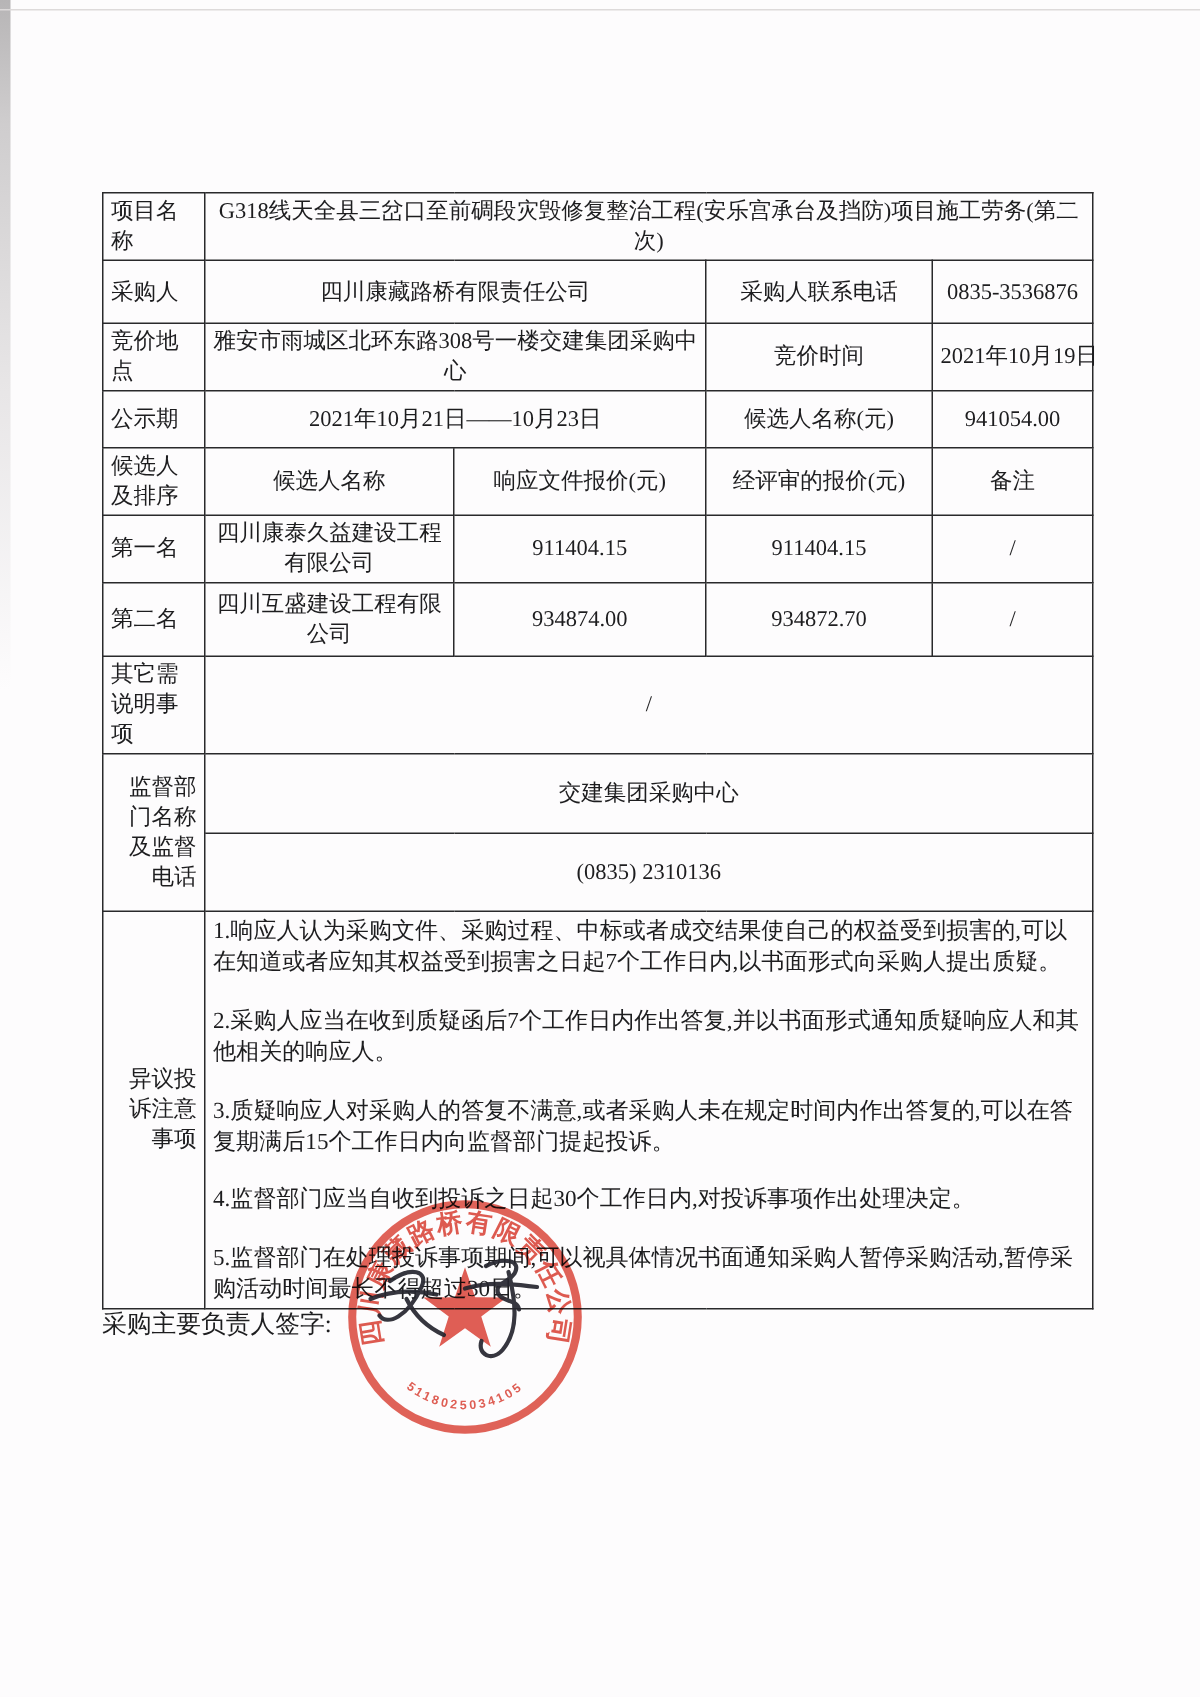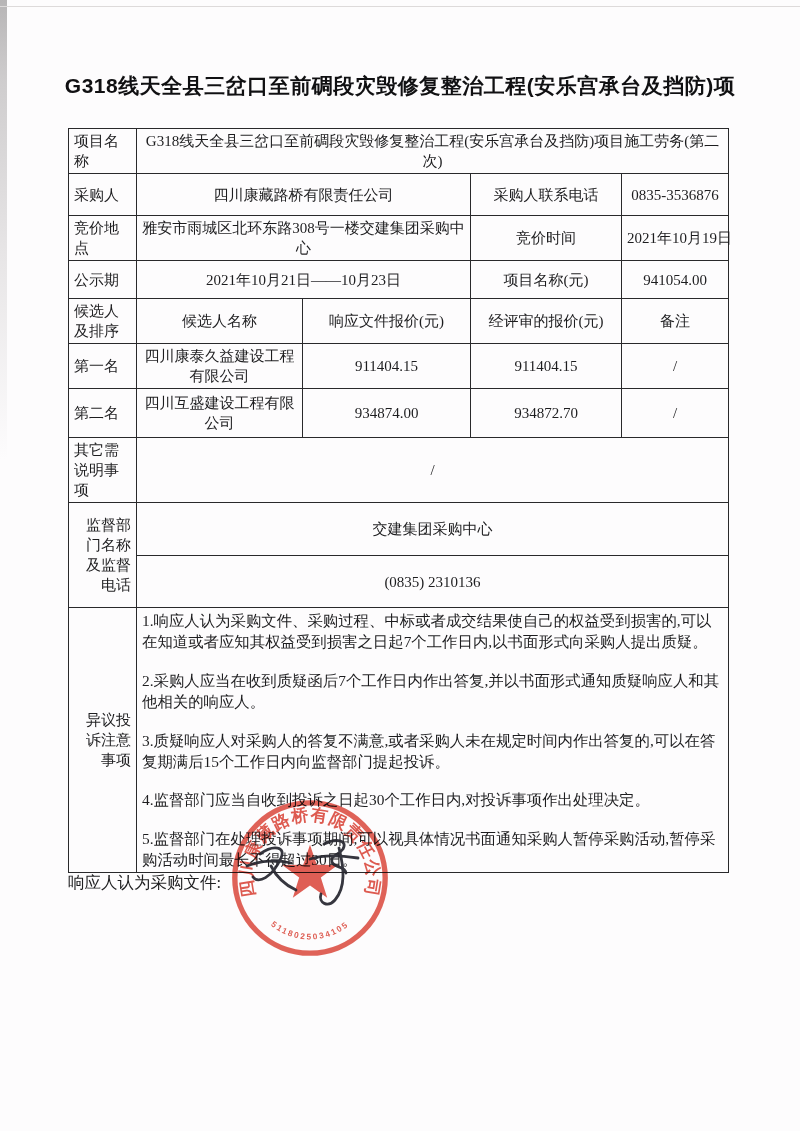--- a/index.html
+++ b/index.html
@@ -31,21 +31,20 @@
   .signature{position:absolute;left:238px;top:832px;width:165px;height:92px;}
 </style>
 </head>
 <body>
 
 <div class="sheet">
   <div class="edge-left"></div>
   <div class="edge-top"></div>
 
   <div class="doc-title">
-    <div>G318线天全县三岔口至前碉段灾毁修复整治工程(安乐宫承台及挡防)项</div>
   </div>
 
   <table class="main">
     <colgroup>
       <col style="width:68px">
         <col style="width:166px">
         <col style="width:168px">
       <col style="width:151px">
         <col style="width:107px">
     </colgroup>
@@ -62,21 +61,21 @@
     </tr>
     <tr style="height:44px">
       <td class="lab">竞价地点</td>
       <td class="val-l" colspan="2">雅安市雨城区北环东路308号一楼交建集团采购中心</td>
       <td class="val-c">竞价时间</td>
       <td class="val-c nowrap">2021年10月19日</td>
     </tr>
     <tr style="height:38px">
       <td class="lab">公示期</td>
       <td class="val-l" colspan="2">2021年10月21日——10月23日</td>
-      <td class="val-c">项目名称(元)</td>
+      <td class="val-c">候选人名称(元)</td>
       <td class="val-c nowrap">941054.00</td>
     </tr>
     <tr style="height:43px">
       <td class="lab">候选人及排序</td>
       <td class="val-c">候选人名称</td>
       <td class="val-c">响应文件报价(元)</td>
       <td class="val-c">经评审的报价(元)</td>
       <td class="val-c">备注</td>
     </tr>
     <tr style="height:45px">
@@ -112,21 +111,21 @@
           <p>2.采购人应当在收到质疑函后7个工作日内作出答复,并以书面形式通知质疑响应人和其他相关的响应人。</p>
           <p>3.质疑响应人对采购人的答复不满意,或者采购人未在规定时间内作出答复的,可以在答复期满后15个工作日内向监督部门提起投诉。</p>
           <p>4.监督部门应当自收到投诉之日起30个工作日内,对投诉事项作出处理决定。</p>
           <p>5.监督部门在处理投诉事项期间,可以视具体情况书面通知采购人暂停采购活动,暂停采购活动时间最长不得超过30日。</p>
         </div>
       </td>
     </tr>
   </tbody>
     </table>
 
-  <div class="sign-label">响应人认为采购文件:</div>
+  <div class="sign-label">采购主要负责人签字:</div>
 
   <svg class="stamp" viewBox="0 0 170 170">
     <defs>
       <path id="arcTop" d="M 28,100.3 A 59,59 0 1 1 142,100.3" fill="none"></path>
       <path id="arcBottom" d="M 35.4,123.8 A 63,63 0 0 0 134.6,123.8" fill="none"></path>
     </defs>
     <circle cx="85" cy="85" r="77" fill="none" stroke="#d93a2d" stroke-width="5.5" opacity="0.88"></circle>
     <polygon opacity="0.9" fill="#d93a2d" points="85,51 91.9,71.5 113.5,71.7 96.1,84.6 102.6,105.3 85,92.7 67.4,105.3 73.9,84.6 56.5,71.7 78.1,71.5"></polygon>
     <text fill="#d93a2d" opacity="0.92" style="font-family:'Liberation Sans','DejaVu Sans',sans-serif;font-size:17.5px;font-weight:700;letter-spacing:1px;">
       <textPath href="#arcTop" startOffset="50%" text-anchor="middle">四川康藏路桥有限责任公司</textPath>

